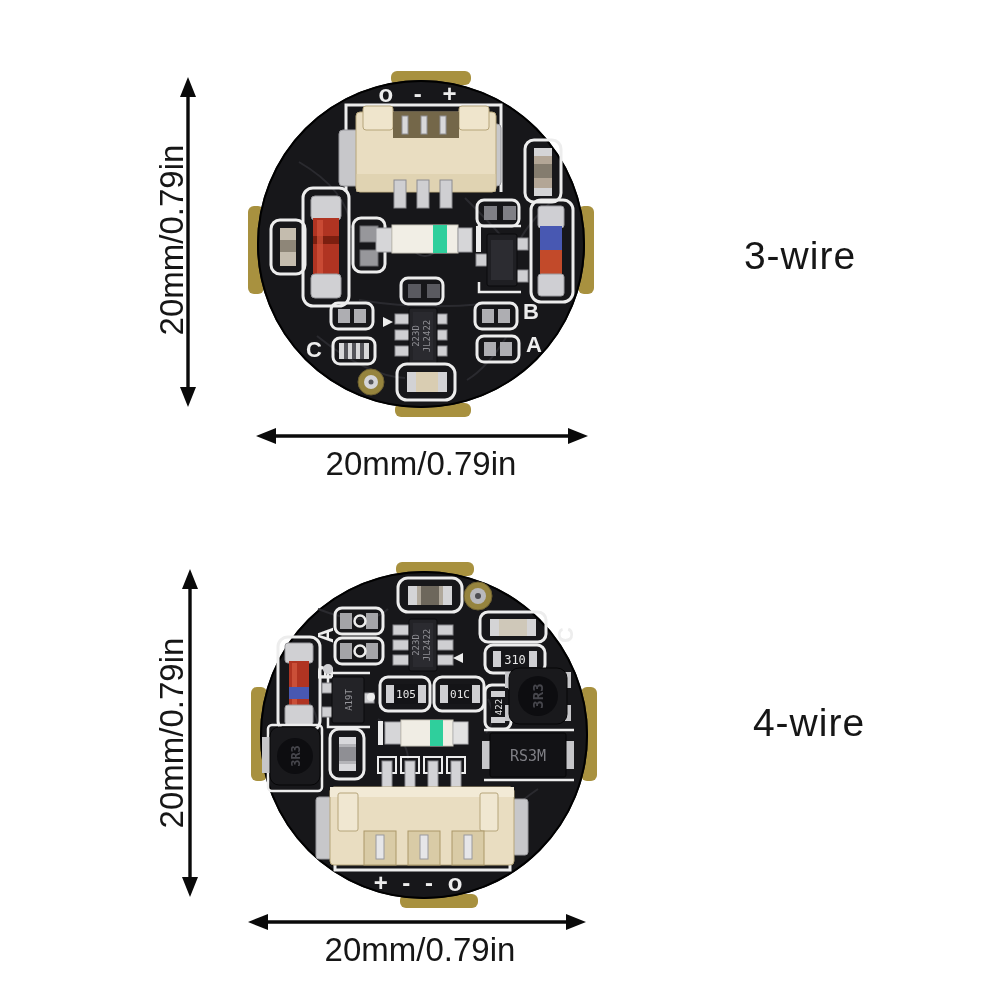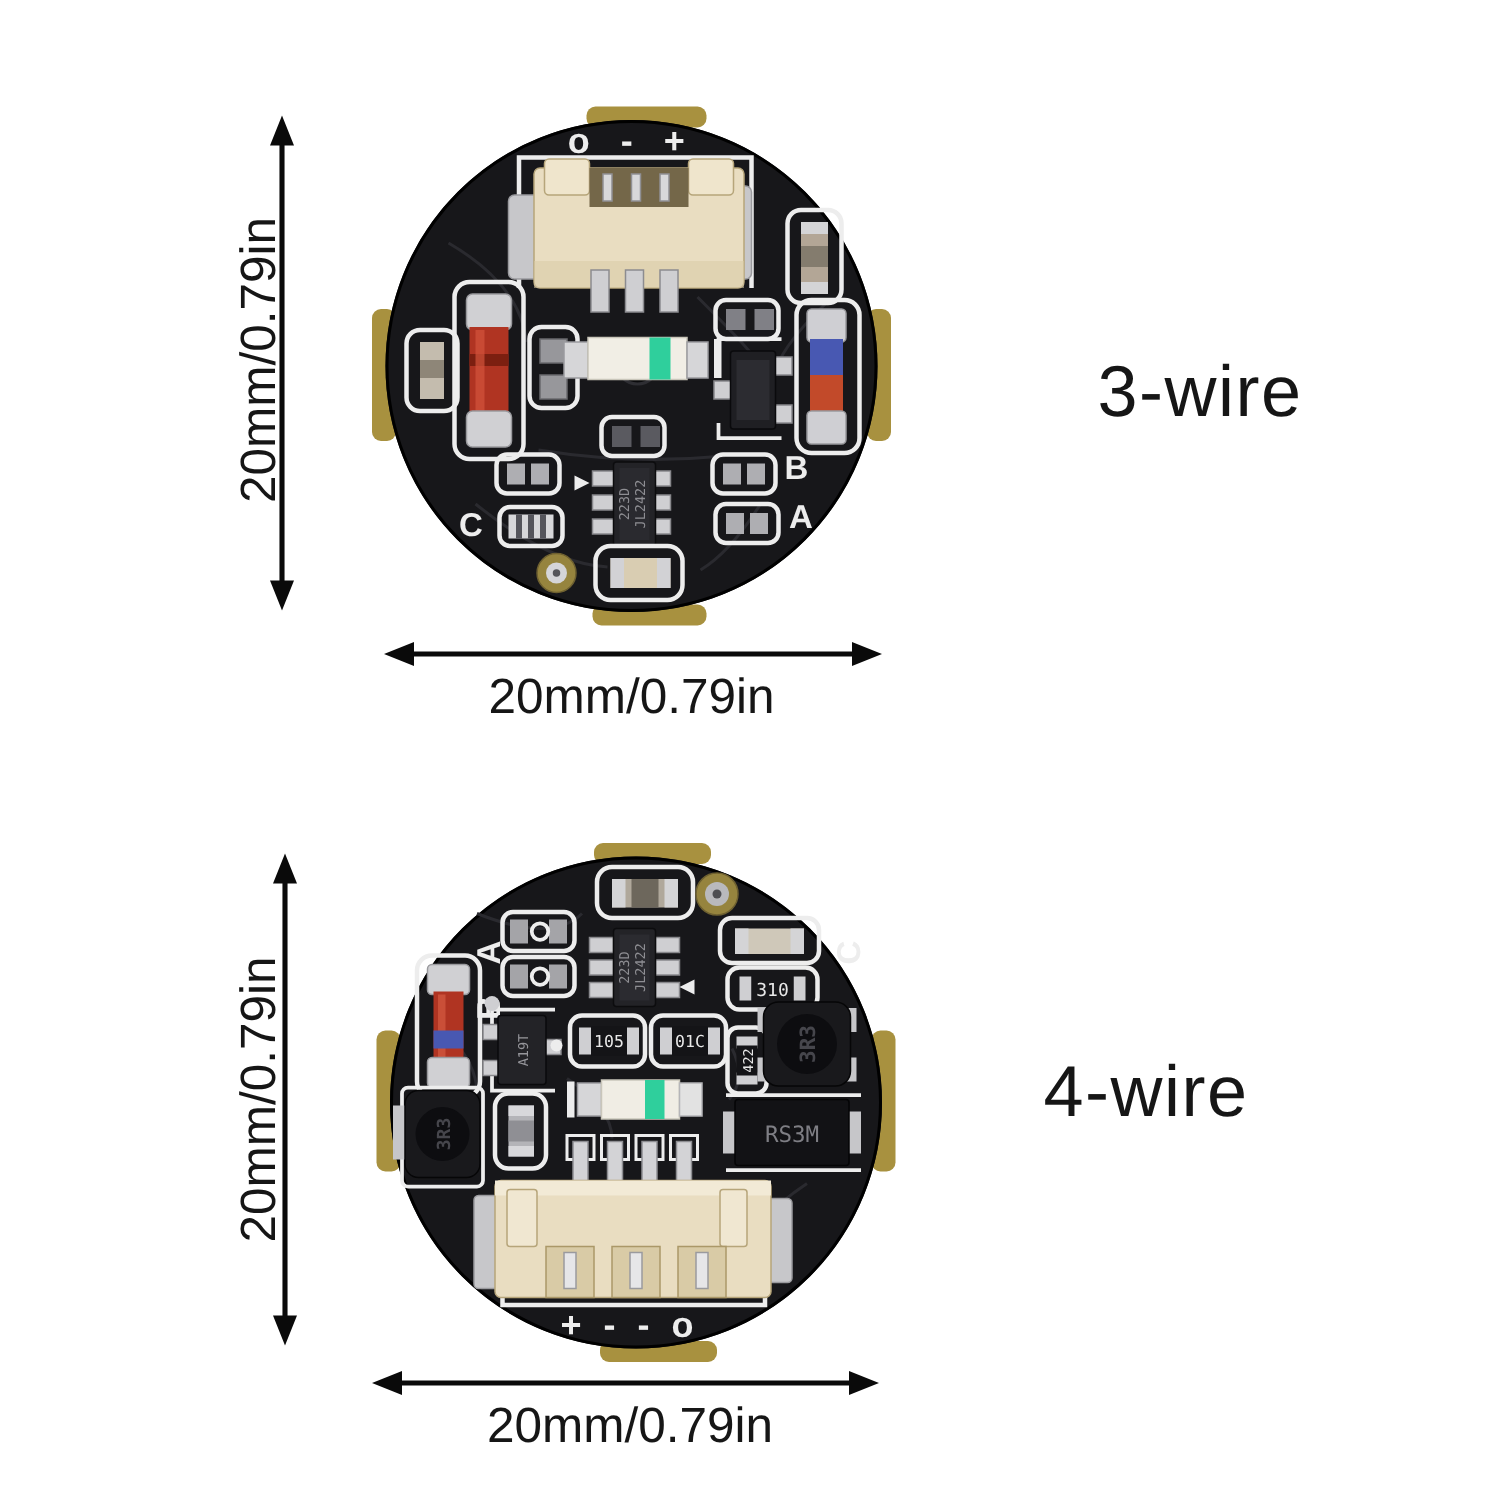--- a/index.html
+++ b/index.html
@@ -2,21 +2,21 @@
 <html><head>
 <meta charset="utf-8">
 <style>
   html,body{margin:0;padding:0;background:#fff;}
   .canvas{position:relative;width:1000px;height:1000px;background:#ffffff;overflow:hidden;
           font-family:"Liberation Sans", sans-serif;}
   .abs{position:absolute;}
   svg{overflow:visible;display:block;}
   .dim-label{font-size:33px;color:#161616;text-align:center;white-space:nowrap;}
   .dim-label-v{transform:rotate(-90deg);transform-origin:center;}
-  .variant-label{font-size:48px;color:#161616;text-align:center;white-space:nowrap;letter-spacing:1px;}
+  .variant-label{font-size:39px;color:#161616;text-align:center;white-space:nowrap;letter-spacing:1px;}
   .silk{fill:#ededed;font-family:"Liberation Sans", sans-serif;font-weight:bold;}
   .mark{font-family:"DejaVu Sans Mono", monospace;}
 </style>
 </head>
 <body>
 
 <div class="canvas">
 
   <div>
 
@@ -410,16 +410,16 @@
       <text class="silk" x="162" y="322" font-size="24" letter-spacing="4" text-anchor="middle">+ - - o</text>
     </svg>
 
     <svg class="abs" style="left:247px;top:911px" width="340" height="22">
       <line x1="16" y1="11" x2="324" y2="11" stroke="#0a0a0a" stroke-width="3.4"></line>
       <polygon points="1,11 21,3 21,19" fill="#0a0a0a"></polygon>
       <polygon points="339,11 319,3 319,19" fill="#0a0a0a"></polygon>
     </svg>
     <div class="abs dim-label" style="left:270px;top:931px;width:300px">20mm/0.79in</div>
 
-    <div class="abs variant-label" style="left:664px;top:701px;width:200px">4-wire</div>
+    <div class="abs variant-label" style="left:709px;top:701px;width:200px">4-wire</div>
   </div>
 
 </div>
 
 </body></html>

